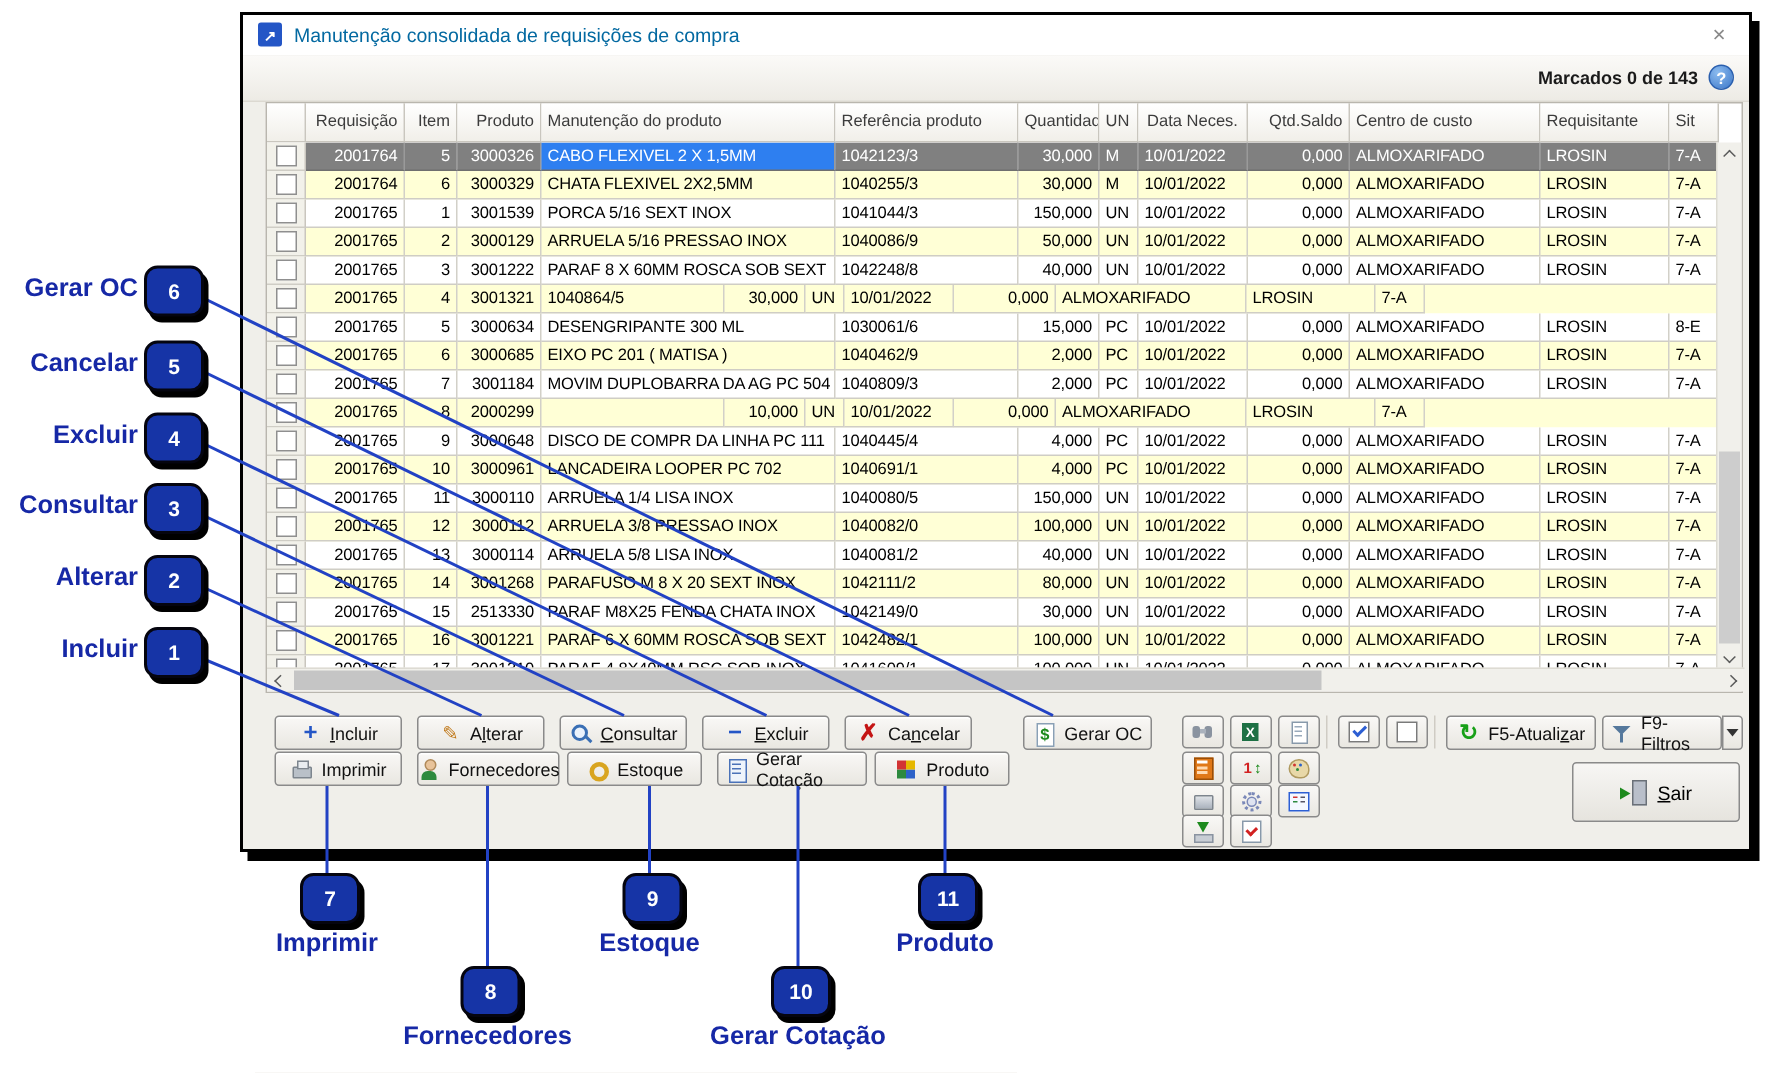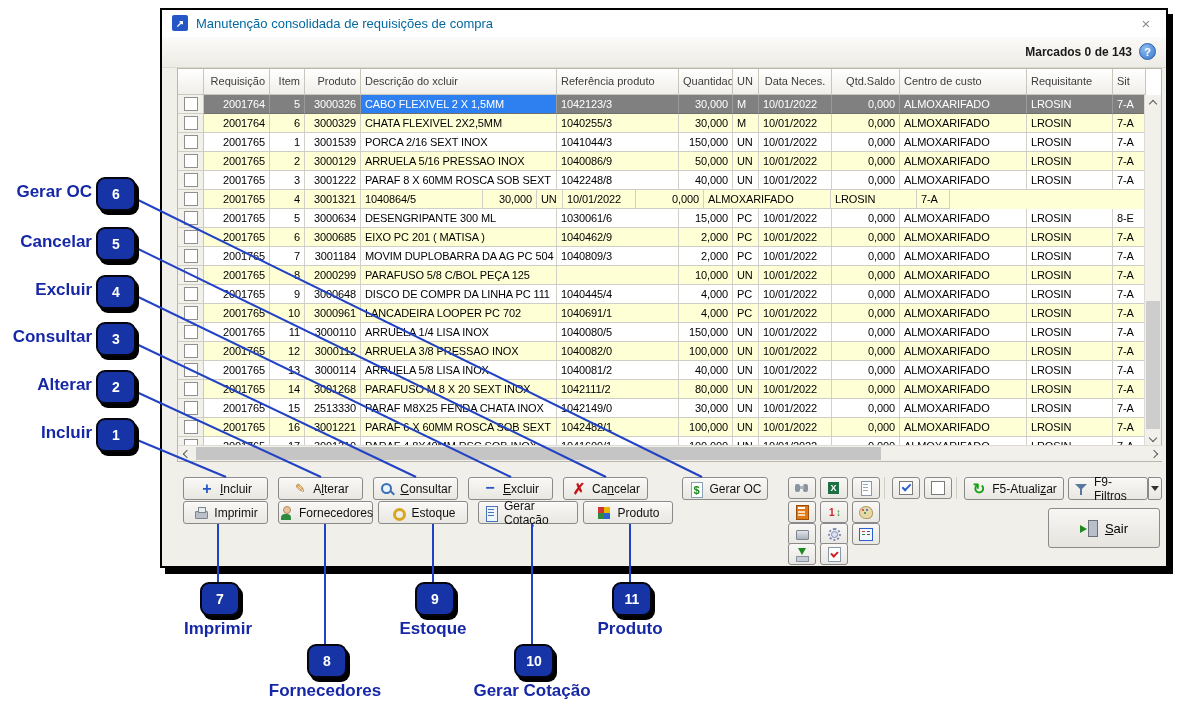--- a/index.html
+++ b/index.html
@@ -158,21 +158,21 @@
     <span id="marcados">Marcados 0 de 143</span>
     <span id="help-ico" class="ic i-help-icon"></span>
   </div>
 
   <div id="grid">
     <div id="ghead">
         <div class="hcell" style="width: 26px; flex: 0 0 26px; text-align: left;"></div>
         <div class="hcell" style="width: 66px; flex: 0 0 66px; text-align: right;">Requisição</div>
         <div class="hcell" style="width: 35px; flex: 0 0 35px; text-align: right;">Item</div>
         <div class="hcell" style="width: 56px; flex: 0 0 56px; text-align: right;">Produto</div>
-        <div class="hcell" style="width: 196px; flex: 0 0 196px; text-align: left;">Descrição do xcluir</div>
+        <div class="hcell" style="width: 196px; flex: 0 0 196px; text-align: left;">Manutenção do produto</div>
         <div class="hcell" style="width: 122px; flex: 0 0 122px; text-align: left;">Referência produto</div>
         <div class="hcell" style="width: 54px; flex: 0 0 54px; text-align: right;">Quantidade</div>
         <div class="hcell" style="width: 26px; flex: 0 0 26px; text-align: left;">UN</div>
         <div class="hcell" style="width: 73px; flex: 0 0 73px; text-align: center;">Data Neces.</div>
         <div class="hcell" style="width: 68px; flex: 0 0 68px; text-align: right;">Qtd.Saldo</div>
         <div class="hcell" style="width: 127px; flex: 0 0 127px; text-align: left;">Centro de custo</div>
         <div class="hcell" style="width: 86px; flex: 0 0 86px; text-align: left;">Requisitante</div>
         <div class="hcell" style="width: 33px; flex: 0 0 33px; text-align: left;">Sit</div>
       </div>
     <div id="gbody">
@@ -210,21 +210,21 @@
           <div class="cell" style="flex: 0 0 86px; width: 86px;">LROSIN</div>
           <div class="cell" style="flex: 0 0 33px; width: 33px;">7-A</div>
         </div>
         <div class="grow">
           <div class="cb-cell" style="flex: 0 0 26px; width: 26px;">
             <span class="cb"></span>
           </div>
           <div class="cell num" style="flex: 0 0 66px; width: 66px;">2001765</div>
           <div class="cell num" style="flex: 0 0 35px; width: 35px;">1</div>
           <div class="cell num" style="flex: 0 0 56px; width: 56px;">3001539</div>
-          <div class="cell" style="flex: 0 0 196px; width: 196px;">PORCA  2/16  SEXT INOX</div>
+          <div class="cell" style="flex: 0 0 196px; width: 196px;">PORCA  5/16  SEXT INOX</div>
           <div class="cell" style="flex: 0 0 122px; width: 122px;">1041044/3</div>
           <div class="cell num" style="flex: 0 0 54px; width: 54px;">150,000</div>
           <div class="cell" style="flex: 0 0 26px; width: 26px;">UN</div>
           <div class="cell" style="flex: 0 0 73px; width: 73px;">10/01/2022</div>
           <div class="cell num" style="flex: 0 0 68px; width: 68px;">0,000</div>
           <div class="cell" style="flex: 0 0 127px; width: 127px;">ALMOXARIFADO</div>
           <div class="cell" style="flex: 0 0 86px; width: 86px;">LROSIN</div>
           <div class="cell" style="flex: 0 0 33px; width: 33px;">7-A</div>
         </div>
         <div class="grow alt">
@@ -328,21 +328,20 @@
           <div class="cell" style="flex: 0 0 86px; width: 86px;">LROSIN</div>
           <div class="cell" style="flex: 0 0 33px; width: 33px;">7-A</div>
         </div>
         <div class="grow alt">
           <div class="cb-cell" style="flex: 0 0 26px; width: 26px;">
             <span class="cb"></span>
           </div>
           <div class="cell num" style="flex: 0 0 66px; width: 66px;">2001765</div>
           <div class="cell num" style="flex: 0 0 35px; width: 35px;">8</div>
           <div class="cell num" style="flex: 0 0 56px; width: 56px;">2000299</div>
-          <div class="cell" style="flex: 0 0 196px; width: 196px;">PARAFUSO 5/8 C/BOL PEÇA 125</div>
           <div class="cell" style="flex: 0 0 122px; width: 122px;"></div>
           <div class="cell num" style="flex: 0 0 54px; width: 54px;">10,000</div>
           <div class="cell" style="flex: 0 0 26px; width: 26px;">UN</div>
           <div class="cell" style="flex: 0 0 73px; width: 73px;">10/01/2022</div>
           <div class="cell num" style="flex: 0 0 68px; width: 68px;">0,000</div>
           <div class="cell" style="flex: 0 0 127px; width: 127px;">ALMOXARIFADO</div>
           <div class="cell" style="flex: 0 0 86px; width: 86px;">LROSIN</div>
           <div class="cell" style="flex: 0 0 33px; width: 33px;">7-A</div>
         </div>
         <div class="grow">

